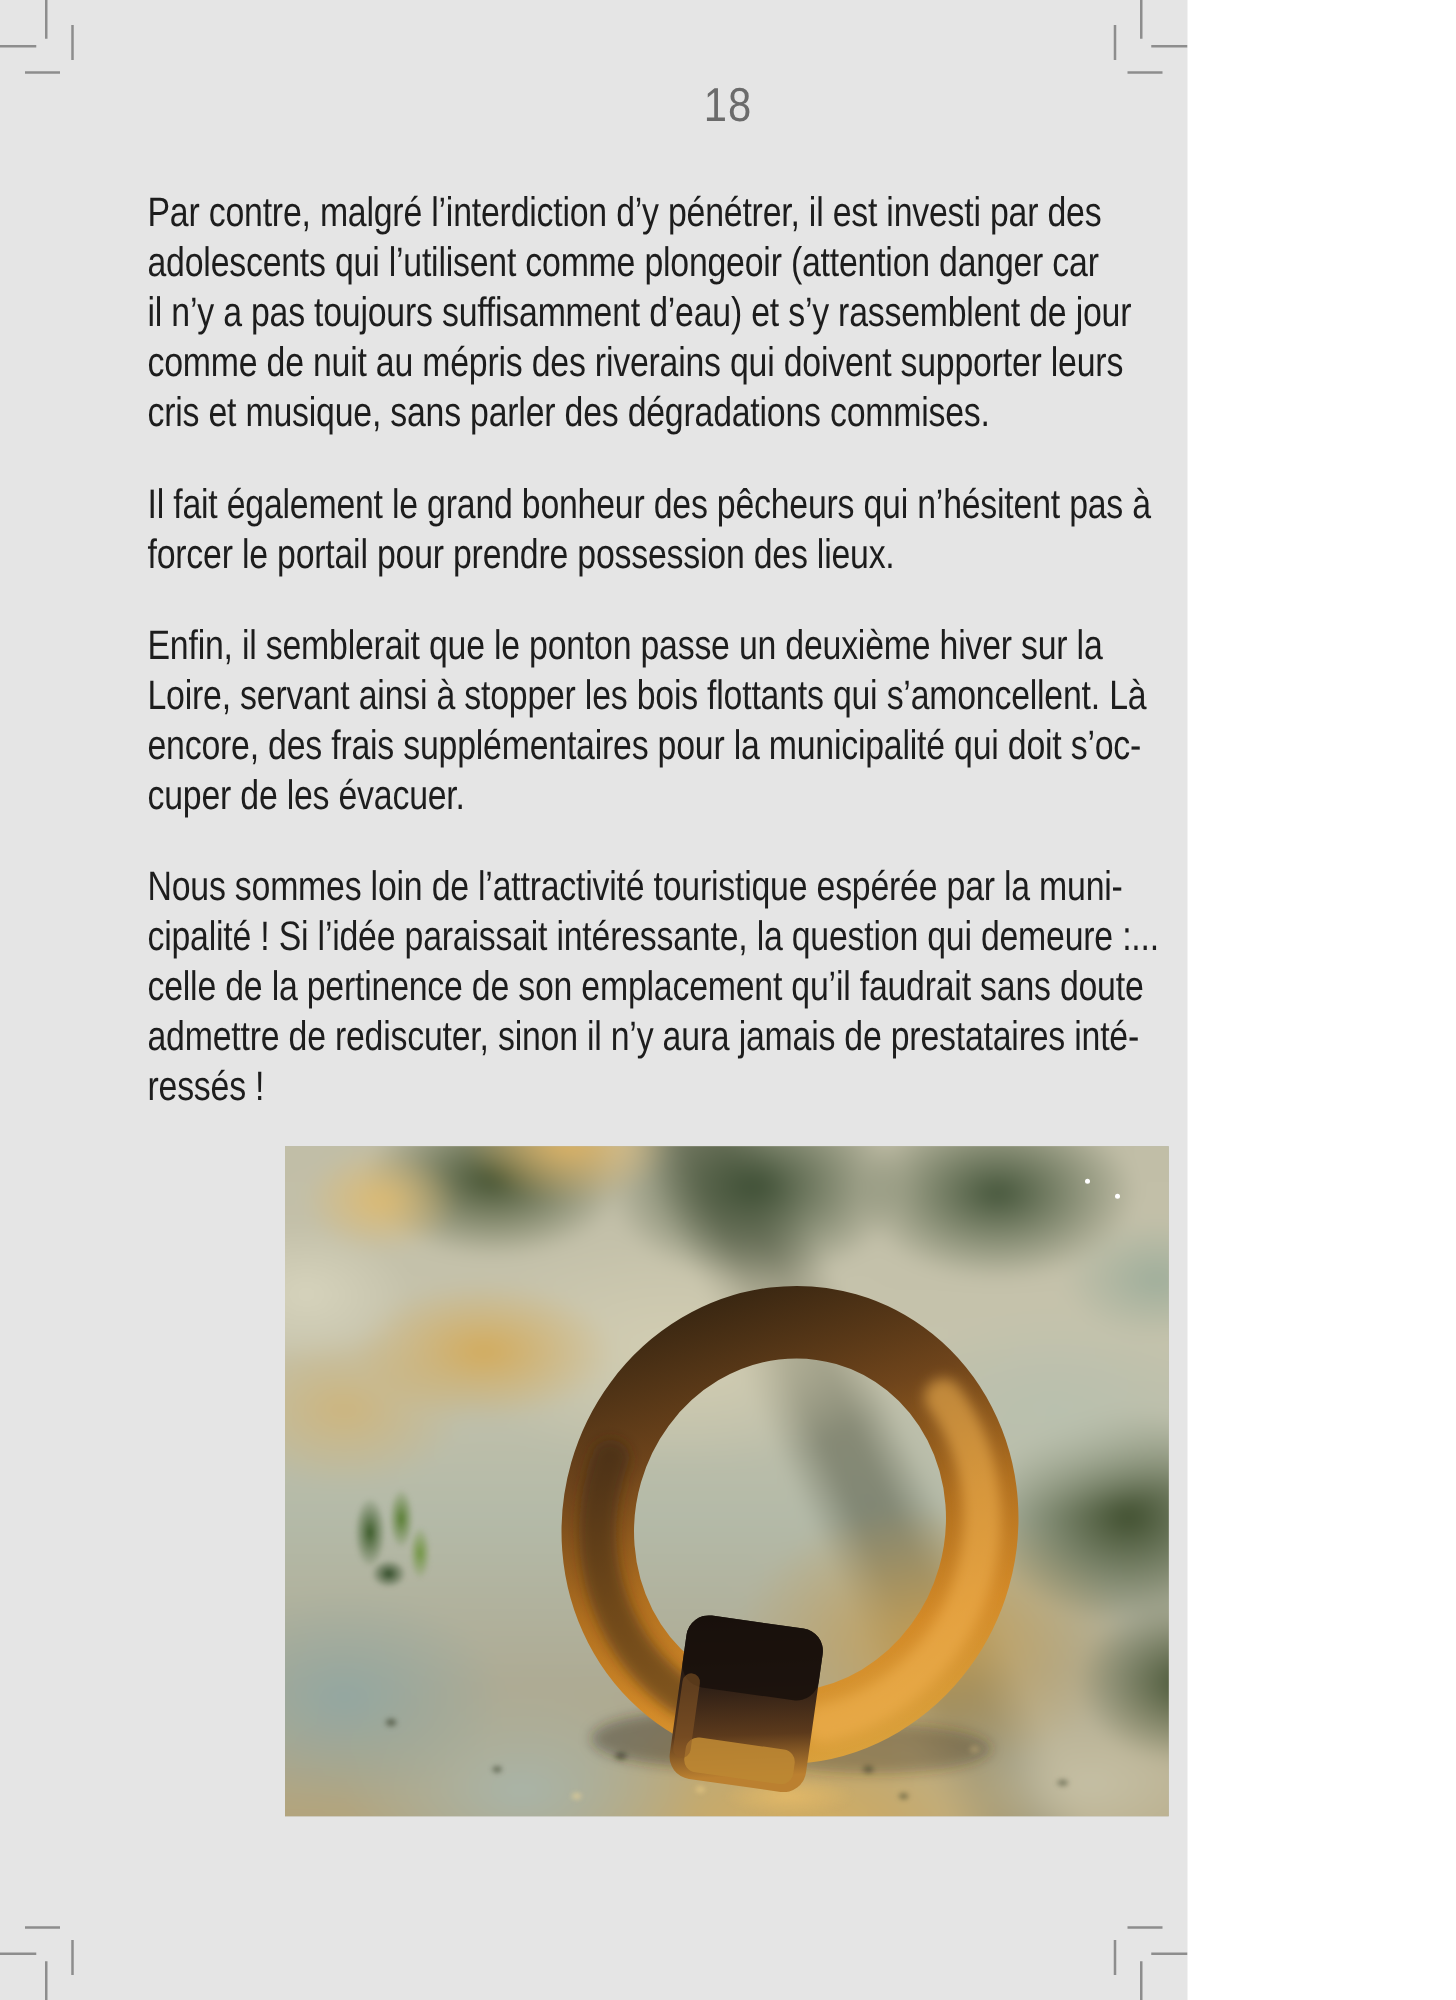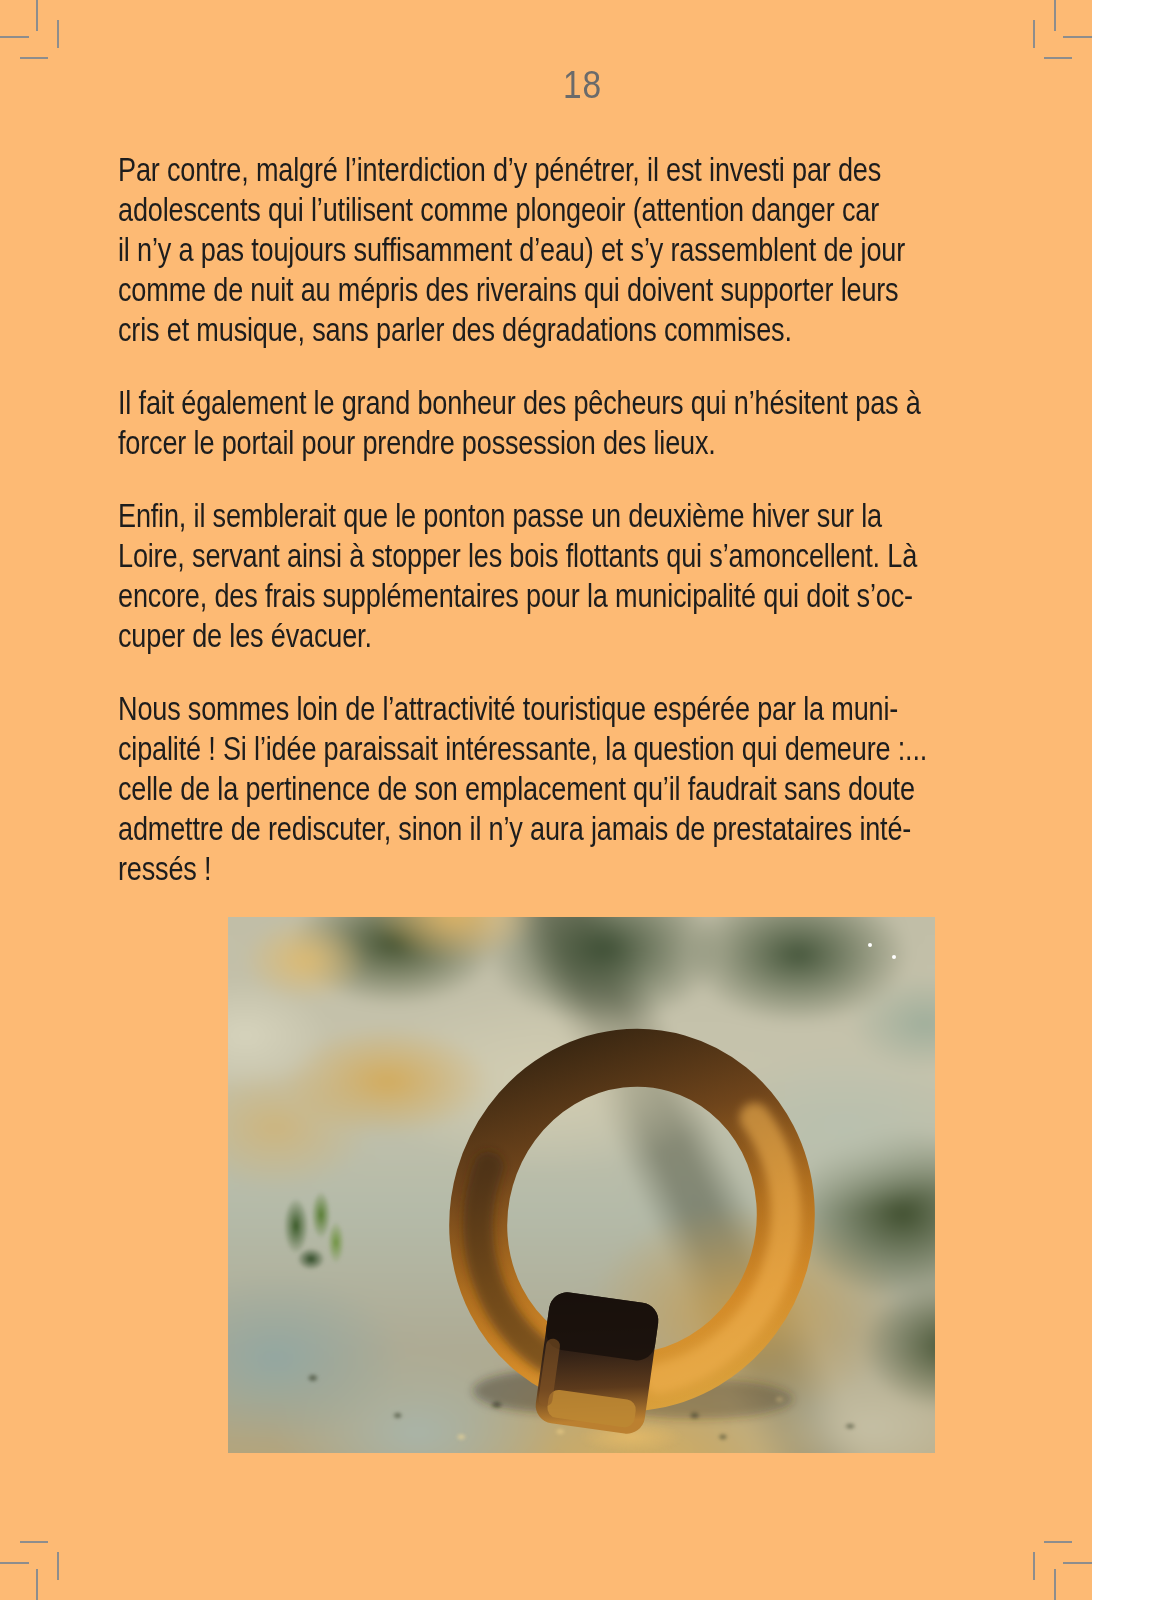--- a/index.html
+++ b/index.html
@@ -1,19 +1,19 @@
 <!DOCTYPE html>
 <html><head>
 <meta charset="utf-8">
 <style>
   html,body{margin:0;padding:0;background:#ffffff;}
   .sheet{
     position:relative;
-    width:1092px;height:1600px;
-    background:#fdba74;
+    width:950px;height:1600px;
+    background:#e5e5e5;
     overflow:hidden;
     font-family:"Liberation Sans",sans-serif;
   }
   
   .corner{position:absolute;width:65px;height:65px;}
   .corner-tl{left:0;top:0;}
   .corner-tr{right:0;top:0;transform:scaleX(-1);}
   .corner-bl{left:0;bottom:0;transform:scaleY(-1);}
   .corner-br{right:0;bottom:0;transform:scale(-1,-1);}
   .corner .mk{position:absolute;background:#8d8d8d;}

